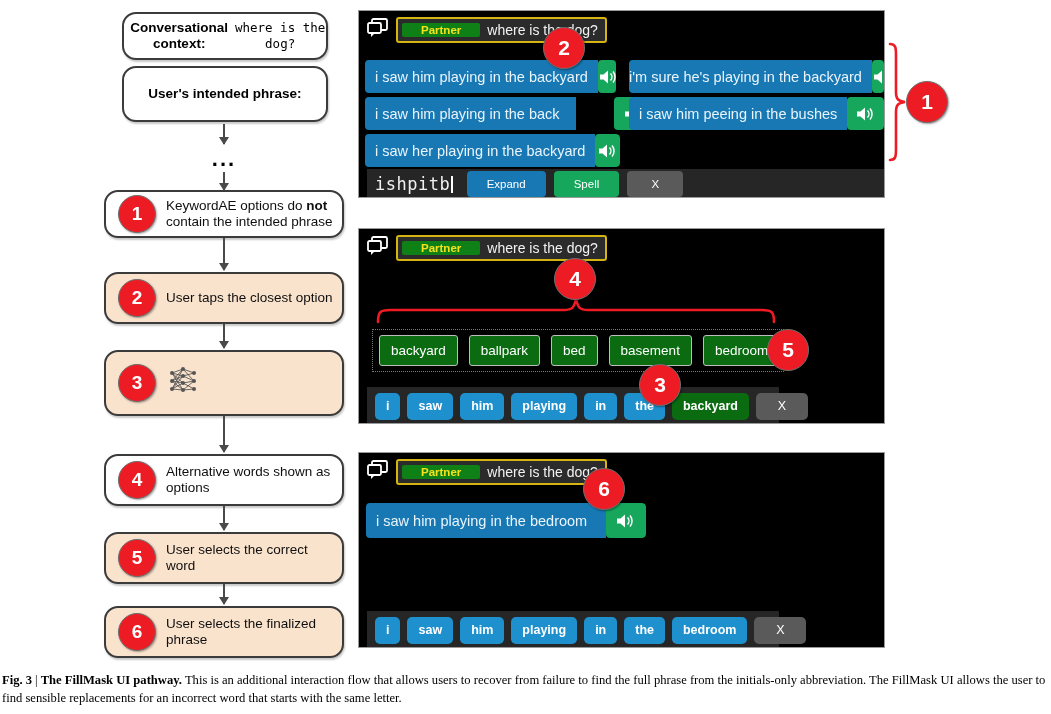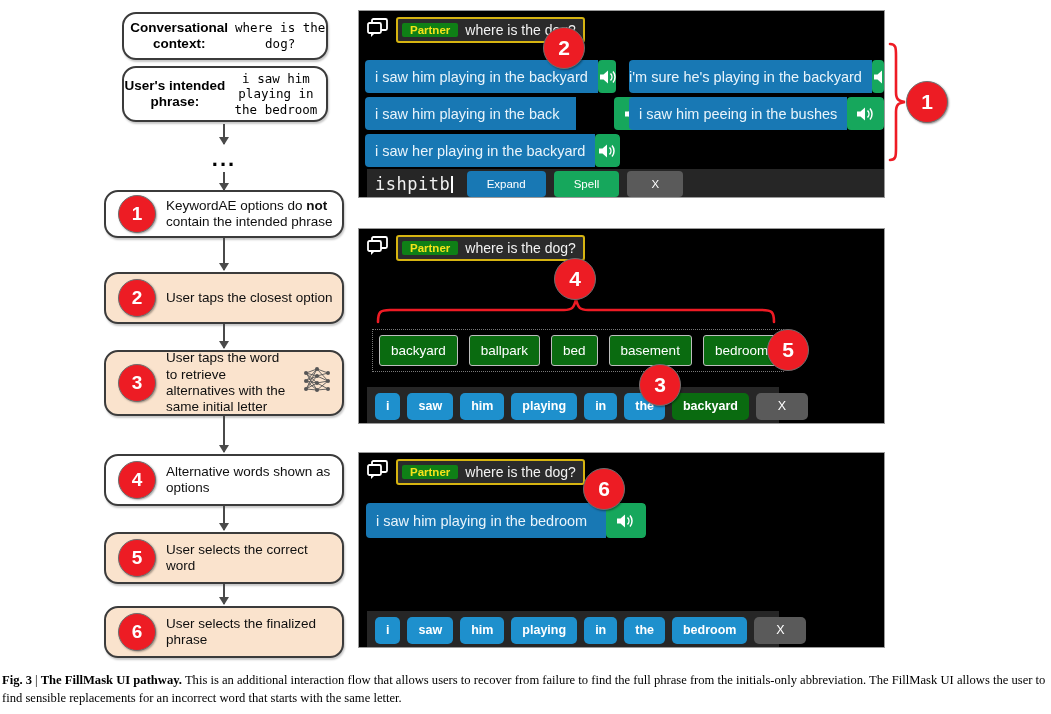--- a/index.html
+++ b/index.html
@@ -97,21 +97,21 @@
     border: 2px solid #d6b411;
     background: #2b2b2b;
     border-radius: 3px;
     padding: 3px 7px 3px 4px;
   }
   .ctx-partner {
     background: #0f8016;
     color: #f5e21a;
     font-size: 11.5px;
     font-weight: bold;
-    padding: 1px 8px;
+    padding: 1px 19px;
     border-radius: 2px;
     margin-right: 7px;
   }
   .ctx-text { color: #f2f2f2; font-size: 14px; }
 
   
   .opt {
     position: absolute;
     display: flex;
     height: 33px;
@@ -235,43 +235,40 @@
 
   <div class="flow">
 
     <div class="fbox plain" style="left:122px; top:12px; width:206px; height:48px;">
       <div class="fbox-title">Conversational context:</div>
       <div class="fbox-mono">where is the dog?</div>
     </div>
 
     <div class="fbox plain" style="left:122px; top:66px; width:206px; height:56px;">
       <div class="fbox-title">User's intended phrase:</div>
-      <div class="fbox-mono" style="white-space:pre-line;">i saw him playing in
-the bedroom</div>
     </div>
 
     <div class="arrow" style="top:124px; height:20px;"></div>
     <div class="dots" style="top:146px;">...</div>
     <div class="arrow" style="top:172px; height:18px;"></div>
 
     <div class="fbox" style="left:104px; top:190px; width:240px; height:48px;">
       <div class="badge">1</div>
       <div class="fbox-text">KeywordAE options do <b>not</b> contain the intended phrase</div>
     </div>
     <div class="arrow" style="top:238px; height:32px;"></div>
 
     <div class="fbox peach" style="left:104px; top:272px; width:240px; height:52px;">
       <div class="badge">2</div>
       <div class="fbox-text">User taps the closest option</div>
     </div>
     <div class="arrow" style="top:324px; height:24px;"></div>
 
     <div class="fbox peach" style="left:104px; top:350px; width:240px; height:66px;">
       <div class="badge">3</div>
-      <div class="fbox-text">User taps the word to retrieve alternatives with the same initial letter</div>
       <span class="nn-icon">
         <svg width="34" height="34" viewBox="0 0 34 34">
           <g stroke="#555" stroke-width="0.9" fill="none">
             <line x1="6" y1="9" x2="17" y2="5"></line>
               <line x1="6" y1="9" x2="17" y2="12"></line>
             <line x1="6" y1="9" x2="17" y2="19"></line>
               <line x1="6" y1="9" x2="17" y2="26"></line>
             <line x1="6" y1="17" x2="17" y2="5"></line>
               <line x1="6" y1="17" x2="17" y2="12"></line>
             <line x1="6" y1="17" x2="17" y2="19"></line>

